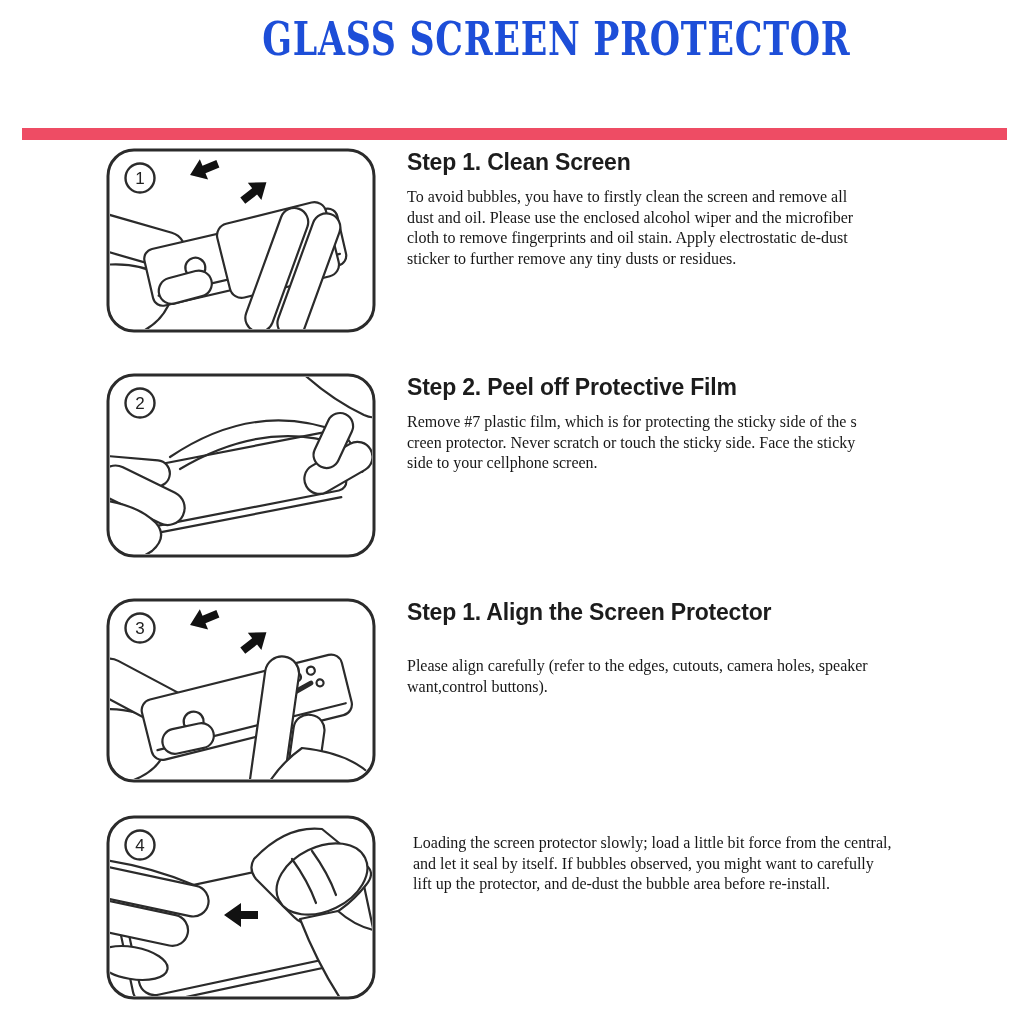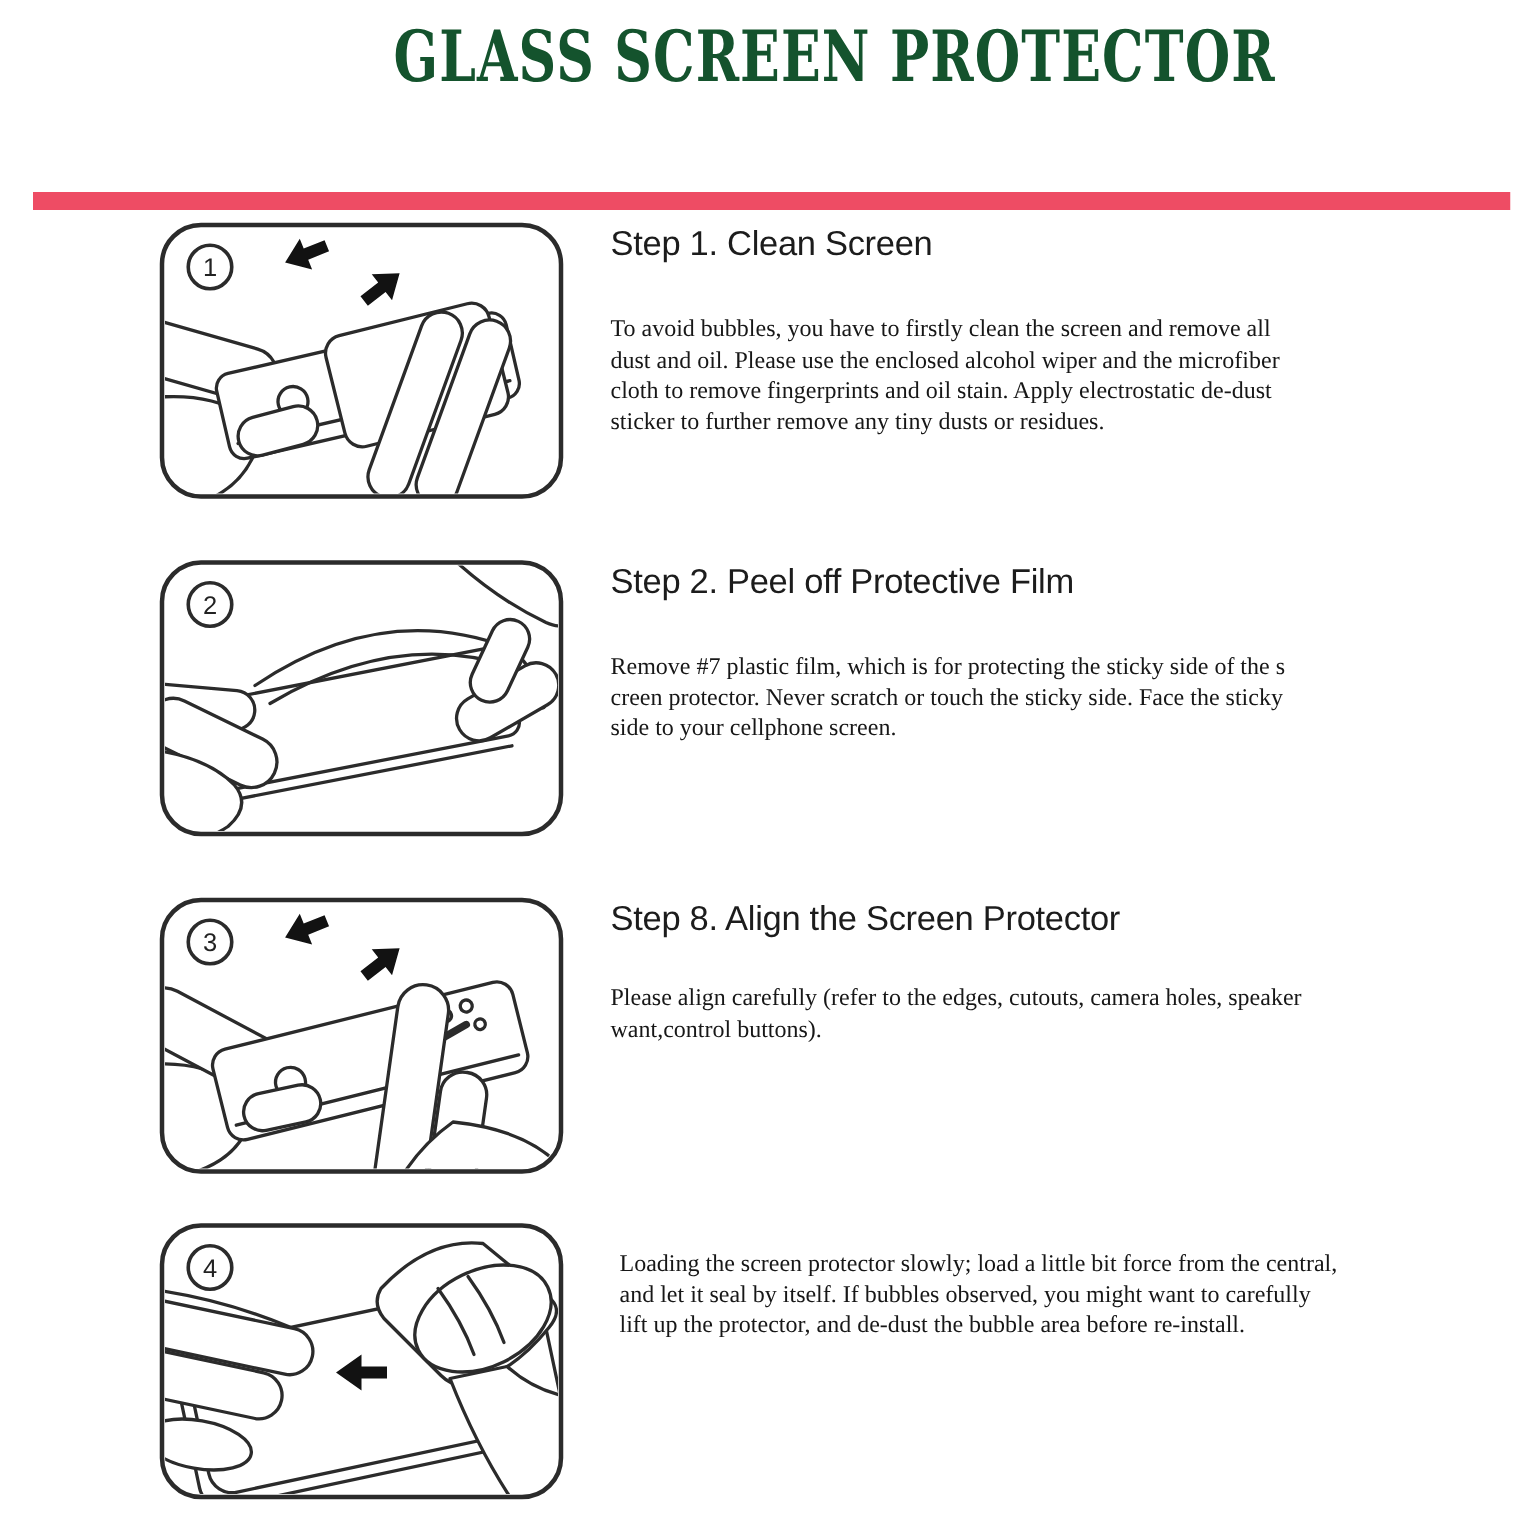--- a/index.html
+++ b/index.html
@@ -4,41 +4,41 @@
 <style>
   html,body{margin:0;padding:0;}
   body{
     width:1024px;height:1024px;background:#ffffff;position:relative;overflow:hidden;
     font-family:"Liberation Sans",sans-serif;
   }
   .page{position:absolute;inset:0;background:#ffffff;}
   
   .title{
     position:absolute;top:14px;left:0;width:100%;box-sizing:border-box;padding-left:88px;
-    text-align:center;color:#14532d;
+    text-align:center;color:#1d4ed8;
     font-family:"DejaVu Serif",serif;font-weight:bold;
   }
   .title .tline{display:block;line-height:50px;font-size:47px;}
   .title .squeeze{display:inline-block;transform:scaleX(0.74);transform-origin:50% 50%;letter-spacing:1px;white-space:nowrap;}
   .title .t2{margin-top:3px;}
   
   .accent-bar{position:absolute;top:128px;left:22px;display:block;}
   
   .step{position:absolute;left:0;width:1024px;}
   #step1{top:148px;} #step2{top:373px;} #step3{top:598px;} #step4{top:815px;}
   .illus{position:absolute;left:106px;top:0;}
   .illus svg{display:block;}
   .content{position:absolute;left:407px;top:0;width:565px;}
   #step4 .content{left:413px;}
   .heading{
-    font-family:"Liberation Sans",sans-serif;font-weight:400;font-size:23px;line-height:28px;
+    font-family:"Liberation Sans",sans-serif;font-weight:700;font-size:23px;line-height:28px;
     color:#1c1c1c;letter-spacing:-0.2px;
   }
   .bodytext{
-    margin-top:34px;font-family:"Liberation Serif",serif;font-size:16px;line-height:20.5px;
+    margin-top:11px;font-family:"Liberation Serif",serif;font-size:16px;line-height:20.5px;
     color:#171717;white-space:pre-line;
   }
   #step3 .bodytext{margin-top:30px;}
   #step4 .bodytext{margin-top:18px;}
   .lineart{stroke:#2b2b2b;stroke-width:2.2;fill:#ffffff;stroke-linecap:round;stroke-linejoin:round;}
 </style>
 </head>
 <body>
 
 <div class="page">
@@ -182,21 +182,21 @@
         </g>
         <g fill="#121212">
           <path transform="translate(116,26) rotate(158)" d="M0,7 L15,7 L15,0 L30,11 L15,22 L15,15 L0,15 Z"></path>
           <path transform="translate(130,44) rotate(-38)" d="M0,7 L15,7 L15,0 L30,11 L15,22 L15,15 L0,15 Z"></path>
         </g>
         <circle cx="34" cy="30" r="14.5" fill="#fff" stroke="#2b2b2b" stroke-width="2.4"></circle>
         <text x="34" y="36" text-anchor="middle" font-size="17" fill="#222" font-family="Liberation Sans, sans-serif">3</text>
       </svg>
     </div>
     <div class="content">
-      <div class="heading">Step 8. Align the Screen Protector</div>
+      <div class="heading">Step 1. Align the Screen Protector</div>
       <div class="bodytext">Please align carefully (refer to the edges, cutouts, camera holes, speaker
 want,control buttons).</div>
     </div>
   </section>
 
   <section class="step" id="step4">
     <div class="illus">
       <svg width="270" height="185" viewBox="0 0 270 185">
         <defs>
             <clipPath id="c4">

